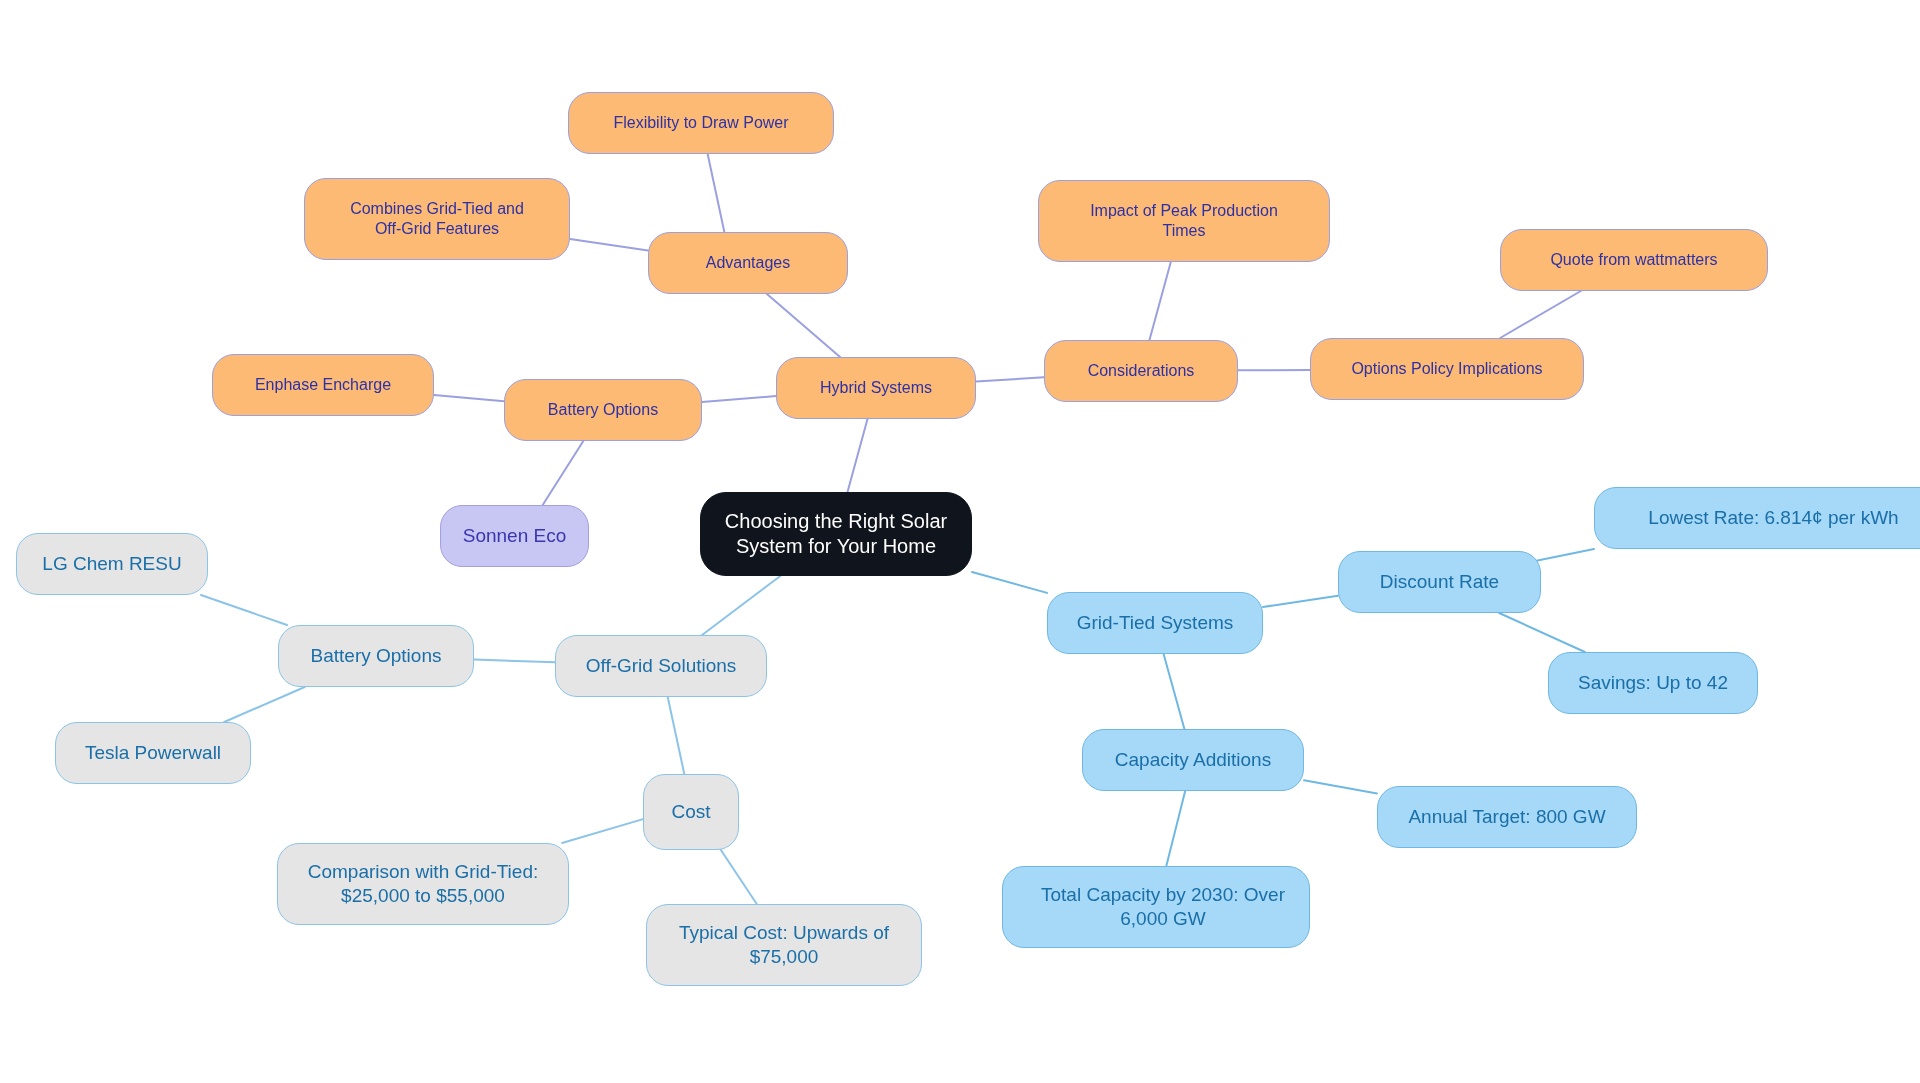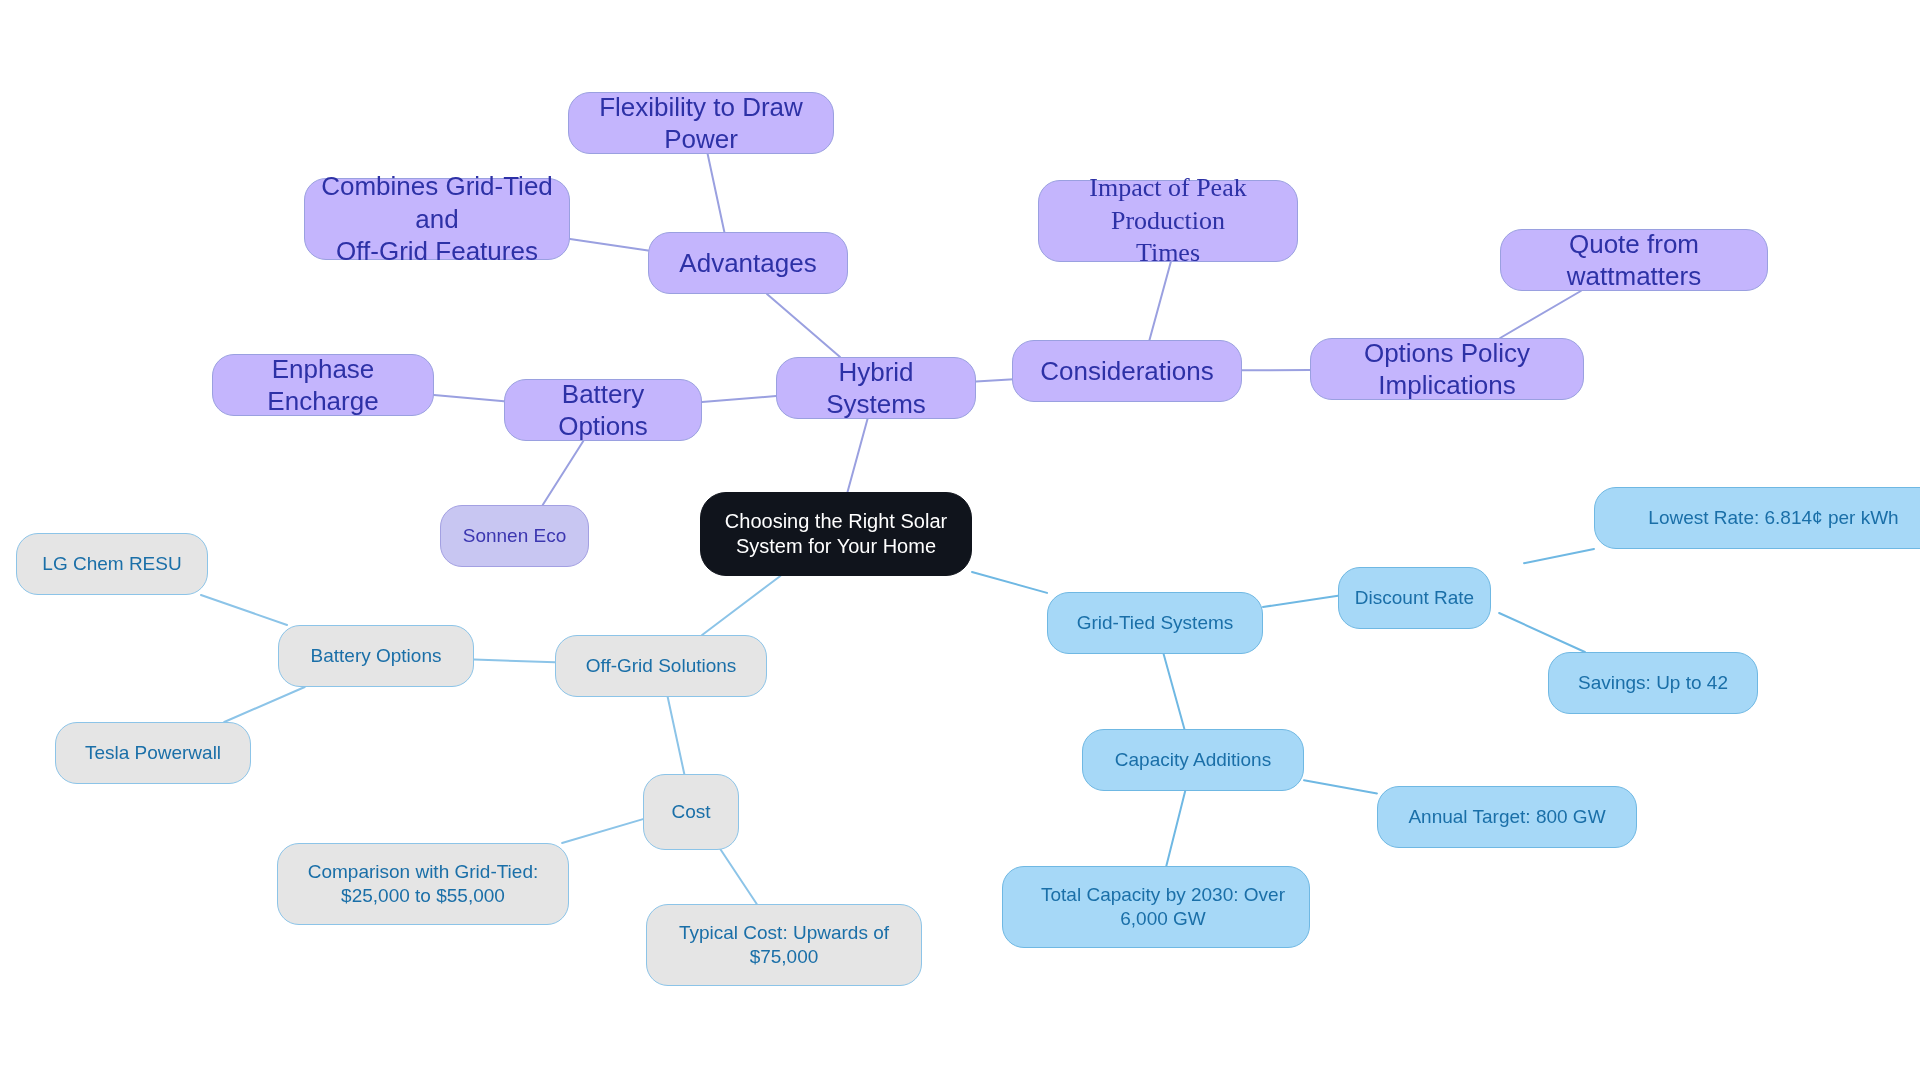--- a/index.html
+++ b/index.html
@@ -38,24 +38,24 @@
     padding: 4px 10px;
   }
   .node.root {
     background: #10141c;
     border-color: #10141c;
     color: #ffffff;
     border-radius: 26px;
     font-size: 20px;
   }
   .node.purple {
-    background: #c4b5fd;
+    background: #fdba74;
     border-color: #9aa0e0;
     color: #2d31a6;
-    font-size: 26px;
+    font-size: 16px;
   }
   .node.purple-soft {
     background: #c8c6f2;
     border-color: #a3a0e2;
     color: #3b36b0;
     font-size: 19px;
   }
   .node.blue-mid {
     background: #a6d8f7;
     border-color: #6fb8e3;
@@ -104,27 +104,27 @@
       <div class="node root" style="left: 700px; top: 492px; width: 272px; height: 84px;">Choosing the Right Solar
 System for Your Home</div>
       <div class="node purple" style="left: 776px; top: 357px; width: 200px; height: 62px;">Hybrid Systems</div>
       <div class="node purple" style="left: 648px; top: 232px; width: 200px; height: 62px;">Advantages</div>
       <div class="node purple" style="left: 568px; top: 92px; width: 266px; height: 62px;">Flexibility to Draw Power</div>
       <div class="node purple" style="left: 304px; top: 178px; width: 266px; height: 82px;">Combines Grid-Tied and
 Off-Grid Features</div>
       <div class="node purple" style="left: 504px; top: 379px; width: 198px; height: 62px;">Battery Options</div>
       <div class="node purple" style="left: 212px; top: 354px; width: 222px; height: 62px;">Enphase Encharge</div>
       <div class="node purple-soft" style="left: 440px; top: 505px; width: 149px; height: 62px;">Sonnen Eco</div>
-      <div class="node purple" style="left: 1012px; top: 340px; width: 230px; height: 62px;">Considerations</div>
-      <div class="node purple" style="left: 1038px; top: 180px; width: 260px; height: 82px; font-family: Liberation Serif, serif;">Impact of Peak Production
+      <div class="node purple" style="left: 1044px; top: 340px; width: 194px; height: 62px;">Considerations</div>
+      <div class="node purple" style="left: 1038px; top: 180px; width: 292px; height: 82px;">Impact of Peak Production
 Times</div>
       <div class="node purple" style="left: 1310px; top: 338px; width: 274px; height: 62px;">Options Policy Implications</div>
       <div class="node purple" style="left: 1500px; top: 229px; width: 268px; height: 62px;">Quote from wattmatters</div>
       <div class="node blue-mid" style="left: 1047px; top: 592px; width: 216px; height: 62px;">Grid-Tied Systems</div>
-      <div class="node blue-mid" style="left: 1338px; top: 567px; width: 153px; height: 62px;">Discount Rate</div>
+      <div class="node blue-mid" style="left: 1338px; top: 551px; width: 203px; height: 62px;">Discount Rate</div>
       <div class="node blue-mid" style="left: 1594px; top: 487px; width: 359px; height: 62px;">Lowest Rate: 6.814¢ per kWh</div>
       <div class="node blue-mid" style="left: 1548px; top: 652px; width: 210px; height: 62px;">Savings: Up to 42</div>
       <div class="node blue-mid" style="left: 1082px; top: 729px; width: 222px; height: 62px;">Capacity Additions</div>
       <div class="node blue-mid" style="left: 1377px; top: 786px; width: 260px; height: 62px;">Annual Target: 800 GW</div>
       <div class="node blue-mid" style="left: 1002px; top: 866px; width: 308px; height: 82px; padding-left: 24px;">Total Capacity by 2030: Over
 6,000 GW</div>
       <div class="node blue-light" style="left: 555px; top: 635px; width: 212px; height: 62px;">Off-Grid Solutions</div>
       <div class="node blue-light" style="left: 278px; top: 625px; width: 196px; height: 62px;">Battery Options</div>
       <div class="node blue-light" style="left: 16px; top: 533px; width: 192px; height: 62px;">LG Chem RESU</div>
       <div class="node blue-light" style="left: 55px; top: 722px; width: 196px; height: 62px;">Tesla Powerwall</div>

